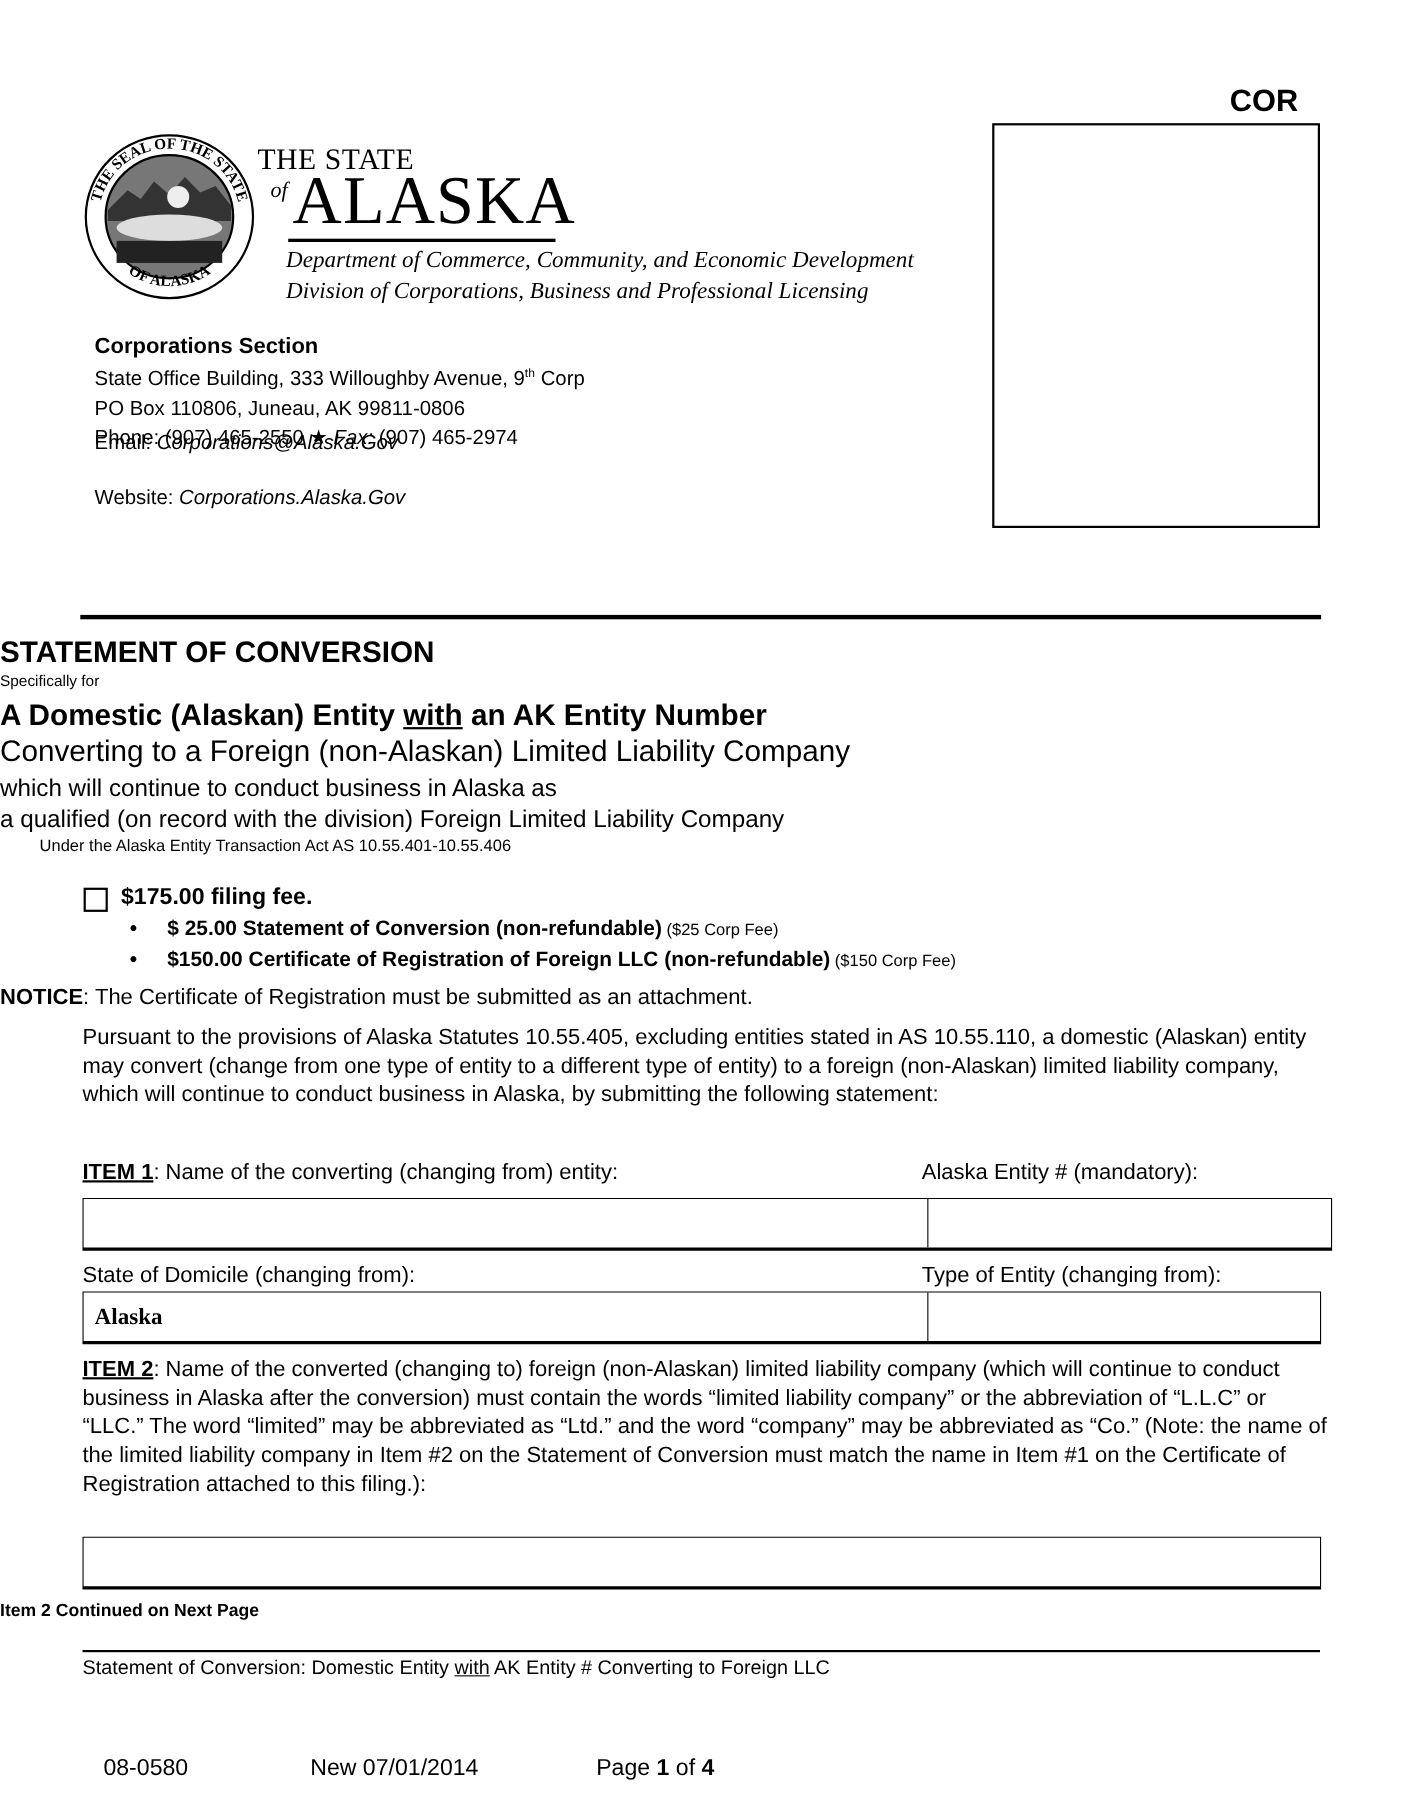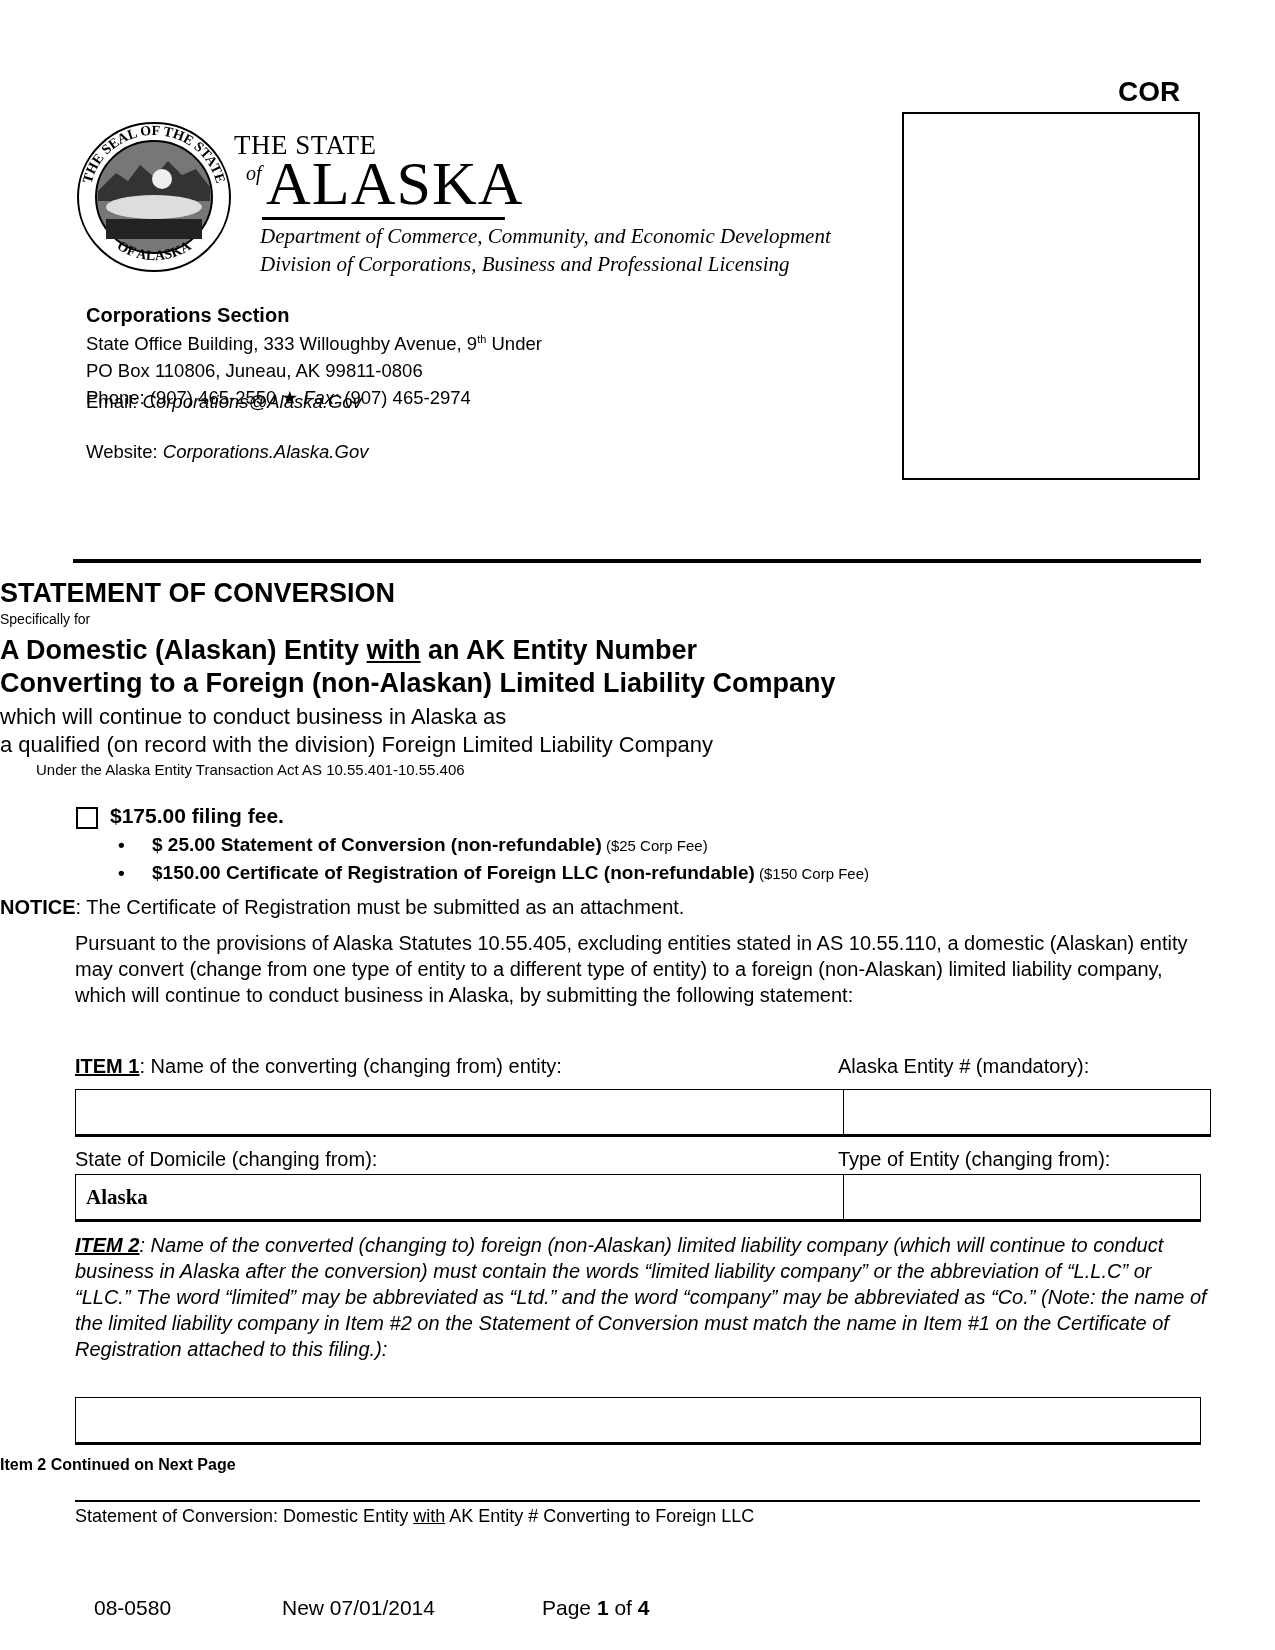--- a/index.html
+++ b/index.html
@@ -28,21 +28,21 @@
   #contact-phone { top: 387px; }
   #contact-email { top: 391px; }
   #contact-web { top: 441px; }
   sup { font-size: 11px; }
 
   #top-rule { left: 73px; top: 559px; width: 1128px; height: 4px; background: #000; }
 
   #title { top: 578px; font-size: 27px; font-weight: bold; }
   #specifically { top: 611px; font-size: 14px; }
   #subtitle1 { top: 635px; font-size: 27px; font-weight: bold; }
-  #subtitle2 { top: 668px; font-size: 27px; font-weight: bold; }
+  #subtitle2 { top: 668px; font-size: 27px; font-weight: normal; }
   #desc1 { top: 704px; font-size: 22px; }
   #desc2 { top: 732px; font-size: 22px; }
   #act { top: 761px; font-size: 15px; padding-left: 36px; }
 
   #fee-checkbox { left: 76px; top: 807px; width: 22px; height: 22px; border: 2px solid #000; box-sizing: border-box; background: #fff; cursor: pointer; }
   #fee-label { left: 110px; top: 804px; font-size: 21px; font-weight: bold; }
   .fee-item { left: 118px; font-size: 19px; }
   .fee-item .bullet { display: inline-block; width: 34px; }
   .fee-item .small { font-weight: normal; font-size: 15px; }
   #fee-item-1 { top: 834px; }
@@ -57,21 +57,21 @@
   .field-row { left: 75px; display: flex; border: 1.5px solid #000; border-bottom-width: 3px; box-sizing: border-box; }
   .field-row .cell { height: 100%; box-sizing: border-box; }
   .field-row .cell.left { border-right: 1px solid #000; }
   #item1-row { top: 1089px; width: 1136px; height: 48px; }
   #domicile-label { left: 75px; top: 1148px; font-size: 20px; }
   #entity-type-label { left: 838px; top: 1148px; font-size: 20px; }
   #domicile-row { top: 1174px; width: 1126px; height: 48px; }
   .cell input { width: 100%; height: 100%; border: none; outline: none; background: transparent; box-sizing: border-box; padding: 0 10px; font-size: 20px; }
   #domicile-input { font-family: "Liberation Serif", serif; font-weight: bold; font-size: 21px; }
 
-  #item2-text { top: 1232px; font-style: italic; }
+  #item2-text { top: 1232px; }
   #item2-row { top: 1397px; width: 1126px; height: 48px; }
   #item2-continued { top: 1456px; font-size: 16px; font-weight: bold; }
 
   #footer-rule { left: 75px; top: 1500px; width: 1125px; height: 2px; background: #000; }
   #footer-title { left: 75px; top: 1506px; font-size: 18px; }
   #form-number { left: 94px; top: 1596px; font-size: 21px; }
   #form-date { left: 282px; top: 1596px; font-size: 21px; }
   #page-num { left: 542px; top: 1596px; font-size: 21px; }
 </style>
 </head>
@@ -100,21 +100,21 @@
 </svg>
 
 <div class="abs" id="the-state">THE STATE</div>
 <div class="abs" id="of">of</div>
 <div class="abs" id="alaska-word">ALASKA</div>
 <div class="abs" id="alaska-rule"></div>
 <div class="abs" id="dept-line">Department of Commerce, Community, and Economic Development</div>
 <div class="abs" id="div-line">Division of Corporations, Business and Professional Licensing</div>
 
 <div class="abs contact" id="corp-section">Corporations Section</div>
-<div class="abs contact" id="contact-addr"><span>State Office Building, 333 Willoughby Avenue, 9</span><sup>th</sup><span> Under</span></div>
+<div class="abs contact" id="contact-addr"><span>State Office Building, 333 Willoughby Avenue, 9</span><sup>th</sup><span> Corp</span></div>
 <div class="abs contact" id="contact-po">PO Box 110806, Juneau, AK  99811-0806</div>
 <div class="abs contact" id="contact-phone"><span>Phone: </span><span>(907) 465-2550</span><span> ★ </span><span class="i">Fax:</span><span> (907) 465-2974</span></div>
 <div class="abs contact" id="contact-email"><span>Email: </span><span class="i">Corporations@Alaska.Gov</span></div>
 <div class="abs contact" id="contact-web"><span>Website: </span><span class="i">Corporations.Alaska.Gov</span></div>
 
 <div class="abs" id="top-rule"></div>
 
 <div class="abs center" id="title">STATEMENT OF CONVERSION</div>
 <div class="abs center" id="specifically">Specifically for</div>
 <div class="abs center" id="subtitle1"><span>A Domestic (Alaskan) Entity </span><span class="u">with</span><span> an AK Entity Number</span></div>

